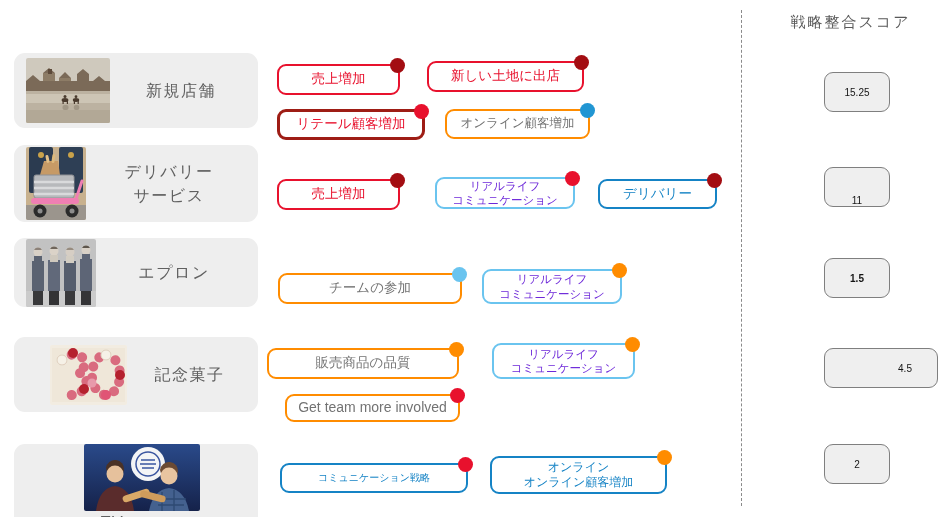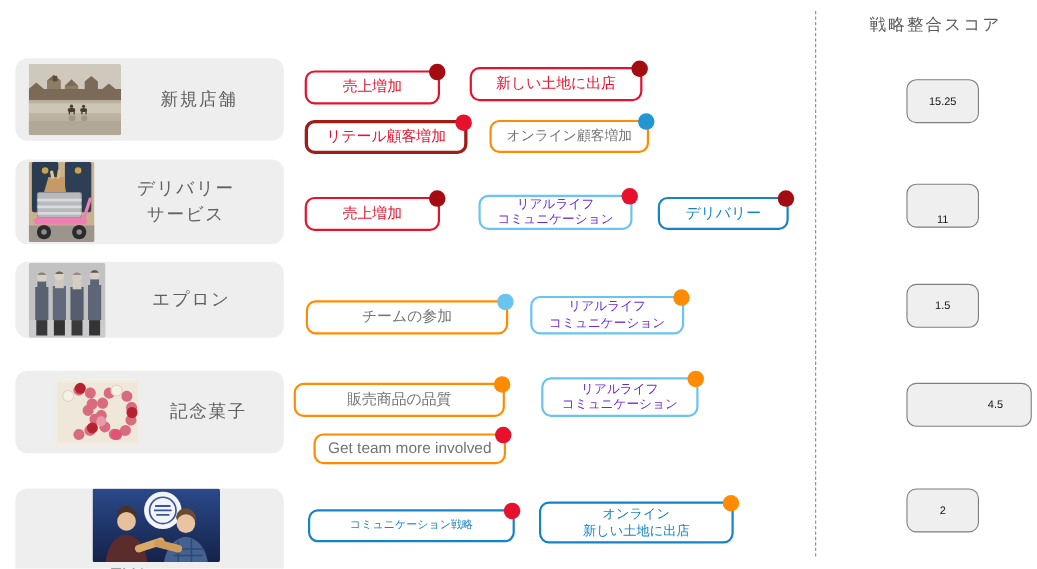--- a/index.html
+++ b/index.html
@@ -242,34 +242,34 @@
     </div>
     <div class="card-label">TVショー</div>
   </div>
 
   <div class="pill p-blue" style="left:280px;top:452px;width:188px;height:30px;">
     <span class="txt" style="font-size:10px;">コミュニケーション戦略</span>
     <span class="dot d-red"></span>
   </div>
   <div class="pill p-blue small" style="left:490px;top:445px;width:177px;height:38px;">
     <span class="txt" style="font-size:12px;">オンライン
-新しい土地に出店</span>
+オンライン顧客増加</span>
     <span class="dot d-orange"></span>
   </div>
 
   <div class="dash"></div>
   <div class="score-header">戦略整合スコア</div>
 
   <div class="score" style="top:72px;">
     <span>15.25</span>
   </div>
   <div class="score" style="top:167px;align-items:flex-end;">
     <span>11</span>
   </div>
-  <div class="score" style="top:258px;">
+  <div class="score" style="top:258px;font-weight:bold;">
     <span>1.5</span>
   </div>
   <div class="score" style="top:348px;padding-left:48px;">
     <span>4.5</span>
   </div>
   <div class="score" style="top:444px;">
     <span>2</span>
   </div>
 
 </div>

